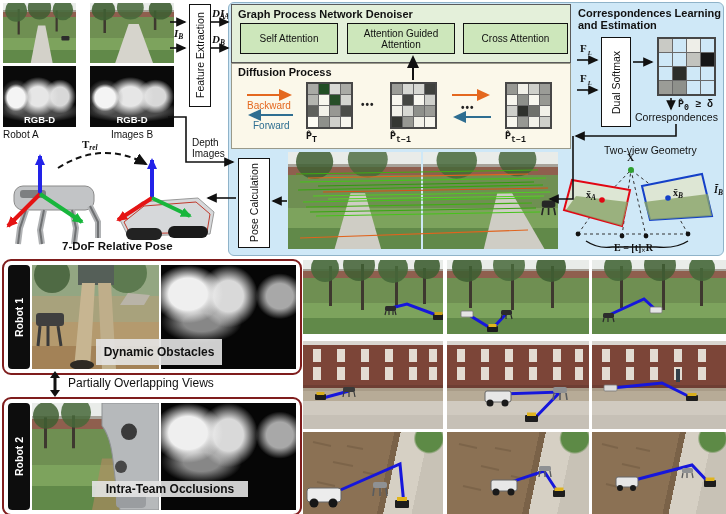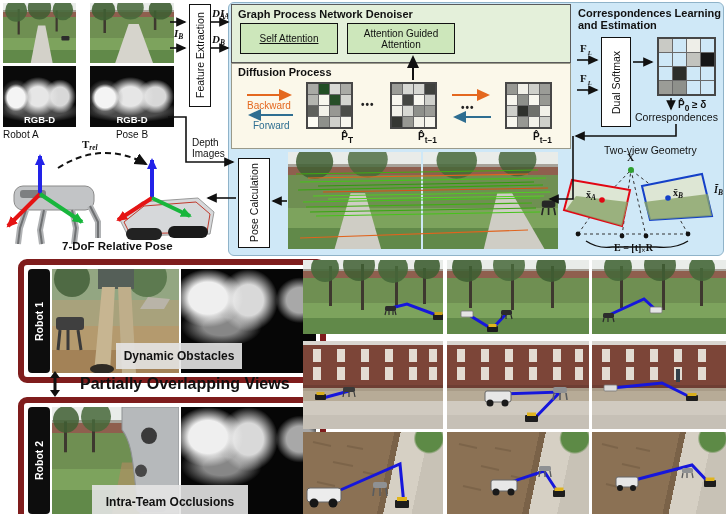--- a/index.html
+++ b/index.html
@@ -2,40 +2,40 @@
 <html style="--panel_blue: #cfe8f7; --panel_green: #e4f0da; --block_green: #cde7bb; --panel_cream: #fbf8ea; --backward_orange: #e4681f; --forward_blue: #2e6e91; --link_blue: #1616dc; --match_green: #3fae12; --match_orange: #e0641e; --axis_red: #e51414; --axis_green: #18b63c; --axis_blue: #2222e8; --cam_red: #e20613; --cam_blue: #1440c8; --x_point_green: #2fa02f;"><head>
 <meta charset="utf-8">
 <style>
   html,body{margin:0;padding:0;background:#888;}
   #canvas{position:relative;width:726px;height:514px;background:#ffffff;overflow:hidden;
           font-family:"Liberation Sans",sans-serif;color:#111;}
   .abs{position:absolute;}
   
   .t-title{font-weight:bold;font-size:11px;line-height:12px;}
   .t-small{font-size:10px;line-height:11px;}
-  .t-cap{font-weight:bold;font-size:16px;line-height:13px;margin-left:12px;}
+  .t-cap{font-weight:normal;font-size:12px;line-height:13px;}
   .math{font-family:"Liberation Serif",serif;font-weight:bold;font-style:italic;font-size:11px;}
   .math.up{font-style:normal;}
   .math sub{font-size:7.5px;font-style:italic;vertical-align:-2px;}
   .supsub{display:inline-flex;flex-direction:column;font-size:6.5px;line-height:6.5px;
           vertical-align:-3px;margin-left:1px;font-style:italic;}
   .vert{writing-mode:vertical-rl;transform:rotate(180deg);display:flex;
         align-items:center;justify-content:center;text-align:center;}
   
   .panel-blue{background:var(--panel_blue);border:1px solid #8fb3c9;border-radius:6px;}
   .panel-green{background:var(--panel_green);border:1px solid #5a5a5a;}
   .panel-cream{background:var(--panel_cream);border:1px solid #9a9a8a;}
   .wbox{background:#fff;border:1.5px solid #111;font-size:10.5px;font-weight:normal;}
   .gbox{background:var(--block_green);border:1.5px solid #111;display:flex;align-items:center;
         justify-content:center;text-align:center;font-size:10px;line-height:11px;}
   
   .matrix{display:grid;grid-template-columns:repeat(4,10px);grid-auto-rows:10px;gap:1px;
           background:#6a6a6a;border:2px solid #474747;width:43px;height:43px;box-sizing:content-box;}
   .matrix.big{grid-template-columns:repeat(4,13px);grid-auto-rows:13px;width:55px;height:55px;}
-  .mlabel{text-align:right;font-family:Liberation Sans, sans-serif;font-weight:bold;font-size:10px;}
+  .mlabel{text-align:left;font-family:Liberation Mono, monospace;font-weight:bold;font-size:10px;}
   .dots{font-size:10px;font-weight:bold;letter-spacing:1px;color:#222;}
   
   .photo{overflow:hidden;}
   .photo svg{position:absolute;left:0;top:0;width:100%;height:100%;}
   .scene-park{background:linear-gradient(180deg,#e9ece9 0 12%,#a7a39a 12% 15%,#8f5f4e 15% 24%,
               #6f8f52 24% 58%,#7da35d 58% 78%,#618949 78% 100%);}
   .scene-court{background:linear-gradient(180deg,#d9d6d0 0 5%,#7c4538 5% 50%,#6e3e33 50% 53%,
                #a99c88 53% 57%,#b7ab97 57% 68%,#d0cac0 68% 84%,#c6c0b6 84% 100%);}
   .scene-wall{background:radial-gradient(circle at 90% 8%,#5d8a46 0 9%,rgba(93,138,70,0) 10.5%),
               linear-gradient(102deg,#8b7154 0 58%,#7a6248 58% 62%,#d6d0c4 62% 80%,#c8c2b6 80% 100%);}
@@ -46,21 +46,21 @@
      radial-gradient(ellipse 22% 28% at 78% 50%,#d8d8d8 0 55%,transparent 100%),
      radial-gradient(ellipse 60% 18% at 50% 74%,#4a4a4a 0 60%,transparent 100%),#0a0a0a;}
   .depth-trees{background:
      radial-gradient(ellipse 26% 28% at 20% 28%,#efefef 0 55%,transparent 100%),
      radial-gradient(ellipse 22% 30% at 50% 30%,#d9d9d9 0 50%,transparent 100%),
      radial-gradient(ellipse 18% 22% at 88% 30%,#a8a8a8 0 55%,transparent 100%),
      radial-gradient(ellipse 30% 20% at 30% 55%,#878787 0 45%,transparent 100%),#060606;}
   .rgbd-badge{position:absolute;left:0;right:0;bottom:2px;text-align:center;color:#fff;
               font-weight:bold;font-size:9.5px;}
   
-  .chal-panel{background:#fff;border:6px solid #7f1d1d;border-radius:9px;margin-left:16px;}
+  .chal-panel{background:#fff;border:2px solid #7f1d1d;border-radius:9px;}
   .chal-tab{background:#0d0d0d;border-radius:4px;color:#fff;font-weight:bold;font-size:10.5px;}
   .chal-cap{background:rgba(228,228,228,.9);display:flex;align-items:center;justify-content:center;
             font-weight:bold;font-size:12px;color:#111;}
   
   .cell{position:absolute;}
   
   #flow{position:absolute;left:0;top:0;width:726px;height:514px;pointer-events:none;z-index:9;}
   .lbl-orange{color:var(--backward_orange);font-size:10px;}
   .lbl-blue{color:var(--forward_blue);font-size:10px;}
 </style>
@@ -115,42 +115,43 @@
       <circle cx="84" cy="8" r="14" fill="#3f5f33" opacity=".9"></circle>
     </svg>
   </div>
   <div class="abs photo depth" style="left:3px;top:66px;width:73px;height:61px;">
     <span class="rgbd-badge">RGB-D</span>
   </div>
   <div class="abs photo depth" style="left:90px;top:66px;width:84px;height:61px;">
     <span class="rgbd-badge">RGB-D</span>
   </div>
   <div class="abs t-small" style="left:3px;top:129px;width:73px;text-align:left;">Robot A</div>
-  <div class="abs t-small" style="left:90px;top:129px;width:84px;text-align:center;">Pose B</div>
+  <div class="abs t-small" style="left:90px;top:129px;width:84px;text-align:center;">Images B</div>
 
   
   <span class="abs math" style="left:174px;top:7px;padding-left:46px;"><span>I</span><sub>A</sub></span>
   <span class="abs math" style="left:174px;top:27px;font-family:Liberation Serif, serif;"><span>I</span><sub>B</sub></span>
   <span class="abs math" style="left:212px;top:7px;"><span>D</span><sub>A</sub></span>
   <span class="abs math" style="left:212px;top:33px;"><span>D</span><sub>B</sub></span>
 
   <div class="abs wbox vert" style="left:189px;top:4px;width:20px;height:101px;">
     <span>Feature Extraction</span>
   </div>
 
   <div class="abs t-small" style="left:192px;top:137px;width:44px;">Depth Images</div>
 
   
   <div class="abs panel-blue" style="left:228px;top:2px;width:494px;height:252px;"></div>
 
   
   <div class="abs panel-green" style="left:231px;top:4px;width:338px;height:57px;"></div>
   <div class="abs t-title" style="left:238px;top:8px;">Graph Process Network Denoiser</div>
-  <div class="abs gbox" style="left:240px;top:23px;width:96px;height:29px;text-decoration:underline;">Self Attention</div>
+  <div class="abs gbox" style="left:240px;top:23px;width:96px;height:29px;">Self Attention</div>
   <div class="abs gbox" style="left:347px;top:23px;width:106px;height:29px;">Attention Guided Attention</div>
+  <div class="abs gbox" style="left:463px;top:23px;width:103px;height:29px;">Cross Attention</div>
 
   
   <div class="abs panel-cream" style="left:231px;top:63px;width:338px;height:84px;"></div>
   <div class="abs t-title" style="left:238px;top:66px;">Diffusion Process</div>
   <span class="abs lbl-orange" style="left:247px;top:100px;">Backward</span>
   <span class="abs lbl-blue" style="left:253px;top:120px;">Forward</span>
 
   <div class="abs matrix" style="left:306px;top:82px;">
       <div style="background: rgb(169, 170, 165);"></div>
       <div style="background: rgb(33, 77, 36);"></div>
@@ -416,21 +417,21 @@
         <circle cx="14" cy="12" r="13" fill="#3f5f33" opacity=".85"></circle>
           <circle cx="44" cy="9" r="15" fill="#46683a" opacity=".85"></circle>
         <polygon points="60,104 96,104 86,54 70,54" fill="#b48a63" opacity=".6"></polygon>
         <path d="M70,0 L127,0 L127,104 L88,104 C80,70 84,40 70,22 Z" fill="#b6b9bb" stroke="#8e9193"></path>
         <circle cx="97" cy="28" r="8" fill="#3a3a3a"></circle>
           <circle cx="89" cy="62" r="6" fill="#474747"></circle>
         <rect x="84" y="88" width="30" height="14" rx="4" fill="#9a9da0"></rect>
       </svg>
     </div>
     <div class="abs photo depth-trees" style="left:157px;top:4px;width:135px;height:107px;"></div>
-    <div class="abs chal-cap" style="left:68px;top:82px;width:156px;height:34px;">Intra-Team Occlusions</div>
+    <div class="abs chal-cap" style="left:88px;top:82px;width:156px;height:16px;">Intra-Team Occlusions</div>
   </div>
 
   
   
   <div class="cell photo scene-park" style="left:303px;top:260px;width:140px;height:74px;">
     <svg viewBox="0 0 140 74" preserveAspectRatio="none">
       <rect x="26" y="6" width="3" height="40" fill="#3e382f"></rect>
         <rect x="58" y="4" width="3" height="46" fill="#3e382f"></rect>
         <rect x="92" y="6" width="3" height="42" fill="#3e382f"></rect>
         <rect x="120" y="8" width="3" height="36" fill="#3e382f"></rect>

